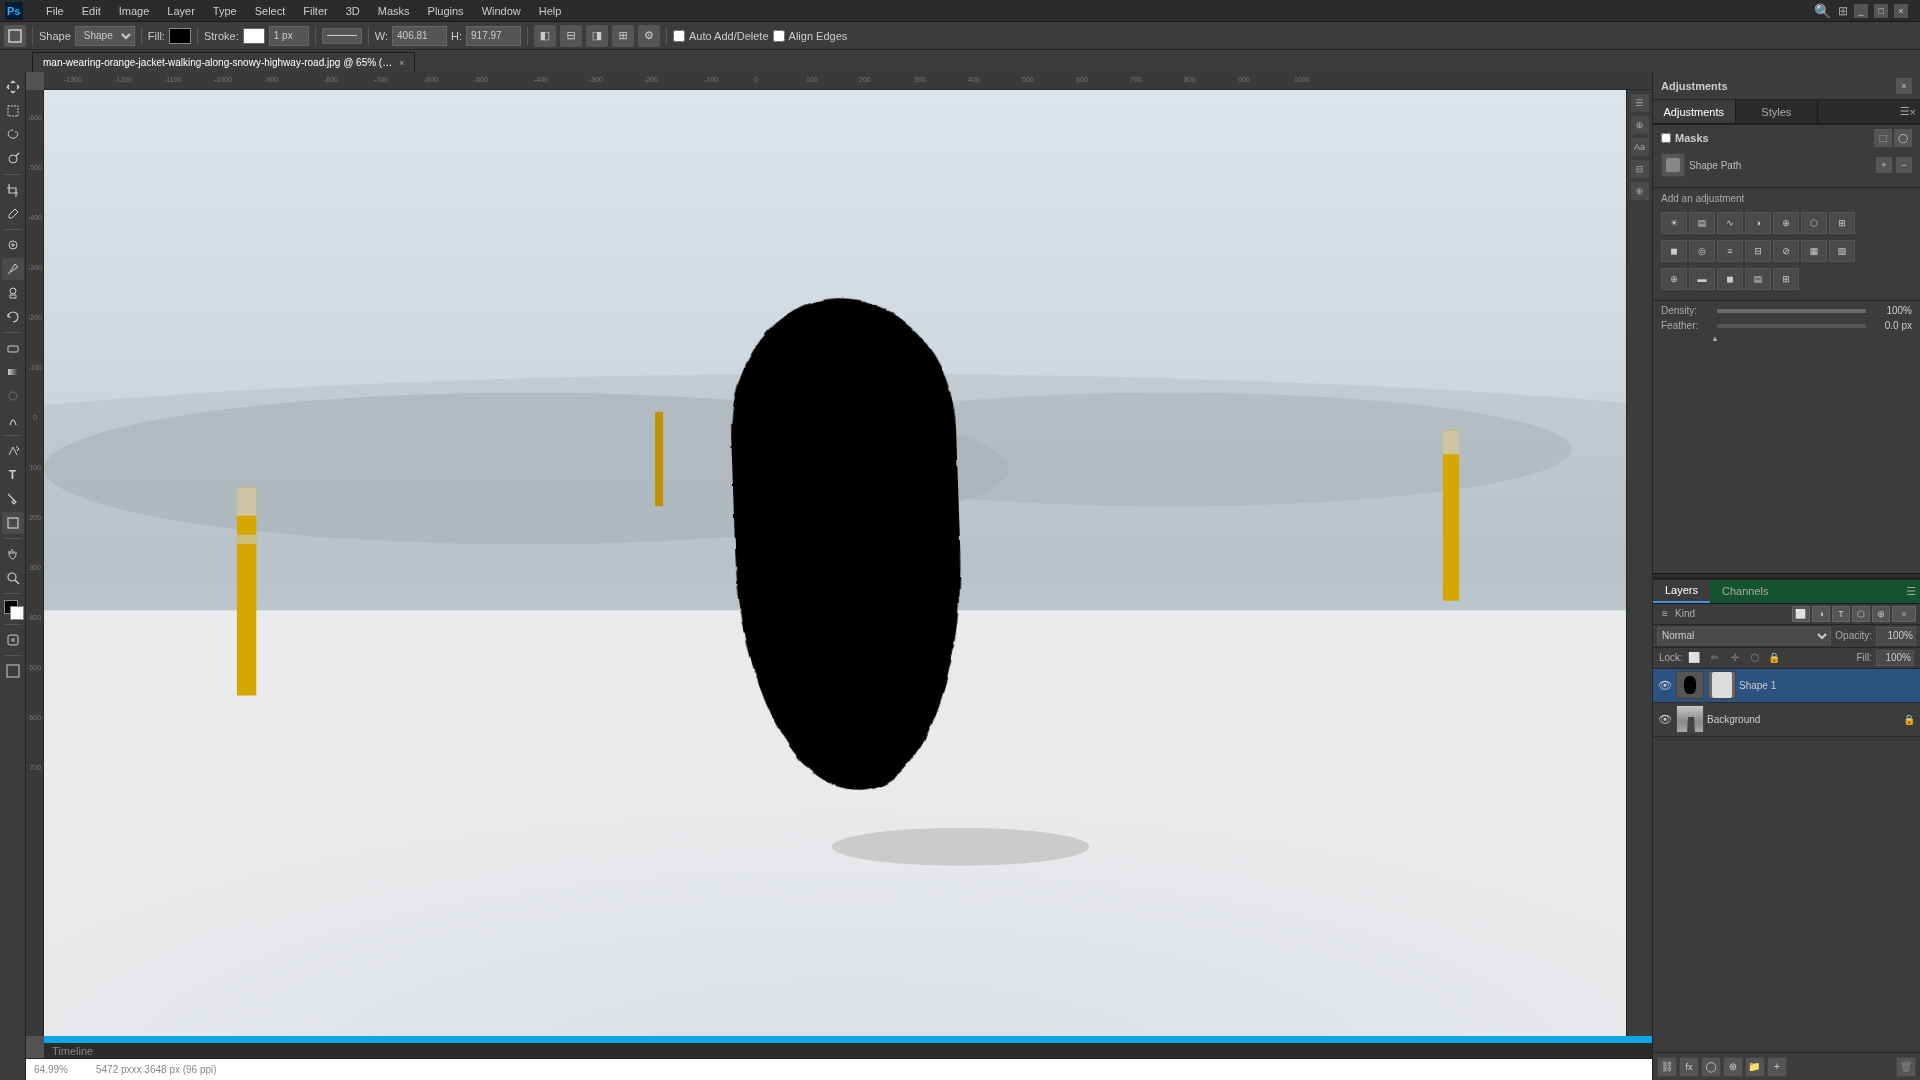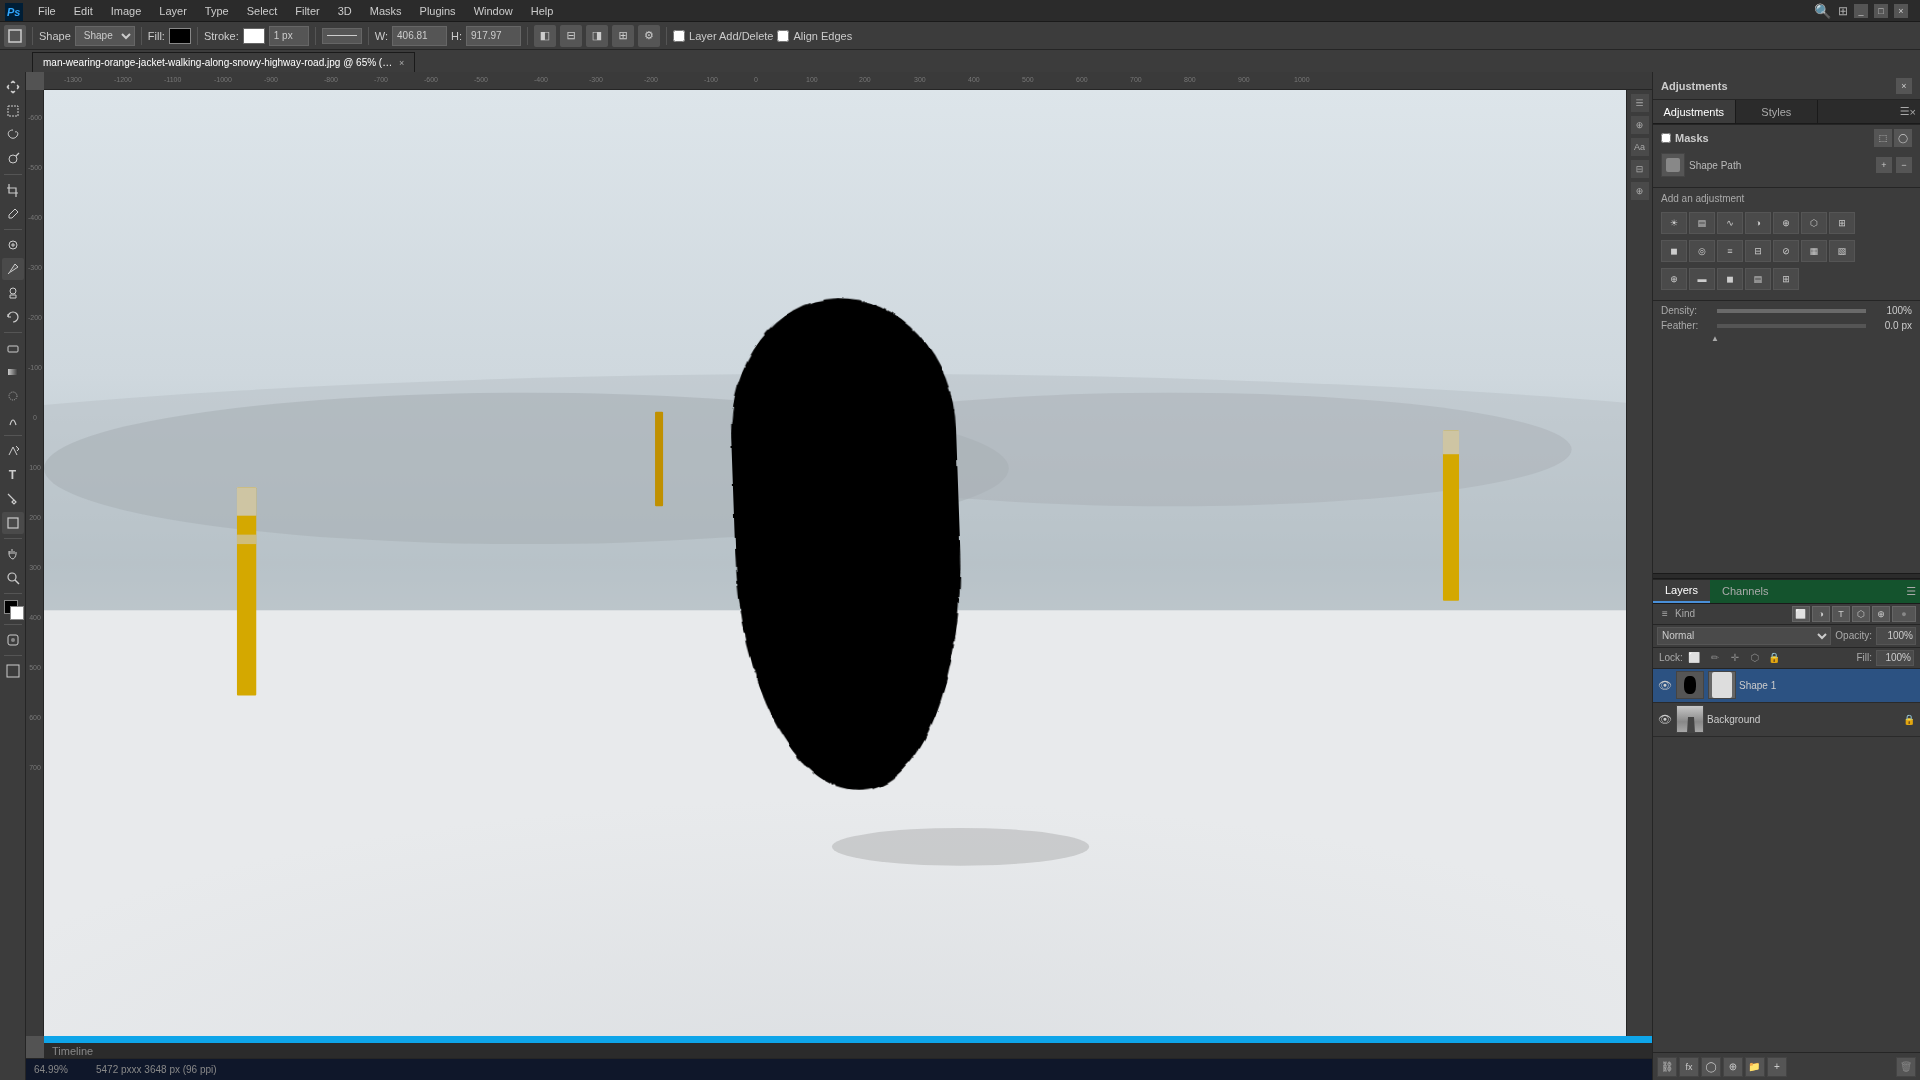--- a/index.html
+++ b/index.html
@@ -4,21 +4,21 @@
   <style>
     * { margin: 0; padding: 0; box-sizing: border-box; }
     body { width: 1920px; height: 1080px; overflow: hidden; background: #3c3c3c; font-family: 'Arial', sans-serif; font-size: 11px; color: #ccc; }
 
     
     #menu-bar {
       width: 100%; height: 22px; background: #2b2b2b; display: flex; align-items: center;
       border-bottom: 1px solid #1a1a1a; padding: 0 4px; gap: 2px;
     }
     .menu-item { padding: 2px 8px; cursor: pointer; color: #ccc; font-size: 11px; }
-    .app-logo { width: 20px; height: 20px; margin-right: 4px; display: flex; align-items: flex-end; justify-content: center; font-style: italic; }
+    .app-logo { width: 20px; height: 20px; margin-right: 12px; display: flex; align-items: center; justify-content: center; }
 
     
     #options-bar {
       width: 100%; height: 28px; background: #3c3c3c; display: flex; align-items: center;
       border-bottom: 1px solid #252525; padding: 0 4px; gap: 4px;
     }
     .options-tool-icon { width: 22px; height: 22px; background: #555; border-radius: 2px; display: flex; align-items: center; justify-content: center; cursor: pointer; }
     .options-separator { width: 1px; height: 18px; background: #555; margin: 0 2px; }
     .options-select { height: 20px; background: #555; border: 1px solid #666; color: #ccc; font-size: 10px; padding: 0 4px; min-width: 60px; }
     .options-input { height: 20px; width: 55px; background: #555; border: 1px solid #666; color: #ccc; font-size: 10px; padding: 0 4px; }
@@ -216,21 +216,21 @@
   <span class="options-label">H:</span>
   <input class="options-input" type="text" value="917.97" style="">
   <div class="options-separator"></div>
   <div class="options-tool-icon">◧</div>
   <div class="options-tool-icon">⊟</div>
   <div class="options-tool-icon">◨</div>
   <div class="options-tool-icon">⊞</div>
   <div class="options-tool-icon">⚙</div>
   <div class="options-separator"></div>
   <input type="checkbox" class="options-checkbox" style="">
-  <span class="options-label">Layer Add/Delete</span>
+  <span class="options-label">Auto Add/Delete</span>
   <input type="checkbox" class="options-checkbox" style="">
   <span class="options-label">Align Edges</span>
 </div>
 
 <div id="tab-bar">
   <div class="tab active">
     <span style="font-size:10px;max-width:350px;overflow:hidden;white-space:nowrap;text-overflow:ellipsis;">man-wearing-orange-jacket-walking-along-snowy-highway-road.jpg @ 65% (Shape 1, RGB/8#)</span>
     <span class="tab-close">×</span>
   </div>
 </div>
@@ -492,21 +492,21 @@
             <ellipse cx="50%" cy="50%" rx="48%" ry="49%" fill="#000" filter="url(#roughEdge)"></ellipse>
           </svg>
         </div>
       </div>
     </div>
 
     <div style="position:absolute;bottom:22px;left:18px;right:0;height:22px;background:#2b2b2b;border-top:7px solid #0ea5e9;display:flex;align-items:center;padding:0 8px;">
       <span style="font-size:11px;color:#888;">Timeline</span>
     </div>
 
-    <div style="position:absolute;bottom:0;left:0;right:0;height:22px;background:#0f172a;border-top:1px solid #252525;display:flex;align-items:center;padding:0 8px;gap:12px;">
+    <div style="position:absolute;bottom:0;left:0;right:0;height:22px;background:#ffffff;border-top:1px solid #252525;display:flex;align-items:center;padding:0 8px;gap:12px;">
       <span style="font-size:10px;color:#888;min-width:50px;">64.99%</span>
       <span style="font-size:10px;color:#888;">5472 pxxx 3648 px (96 ppi)</span>
     </div>
 
     <div style="position:absolute;top:18px;right:0;width:26px;bottom:44px;background:#3c3c3c;border-left:1px solid #252525;display:flex;flex-direction:column;align-items:center;padding:4px 0;gap:4px;">
       <div style="width:18px;height:18px;background:#4a4a4a;display:flex;align-items:center;justify-content:center;font-size:9px;cursor:pointer;color:#aaa;">☰</div>
       <div style="width:18px;height:18px;background:#4a4a4a;display:flex;align-items:center;justify-content:center;font-size:9px;cursor:pointer;color:#aaa;">⊕</div>
       <div style="width:18px;height:18px;background:#4a4a4a;display:flex;align-items:center;justify-content:center;font-size:9px;cursor:pointer;color:#aaa;">Aa</div>
       <div style="width:18px;height:18px;background:#4a4a4a;display:flex;align-items:center;justify-content:center;font-size:9px;cursor:pointer;color:#aaa;">⊟</div>
       <div style="width:18px;height:18px;background:#4a4a4a;display:flex;align-items:center;justify-content:center;font-size:9px;cursor:pointer;color:#aaa;">⊕</div>

